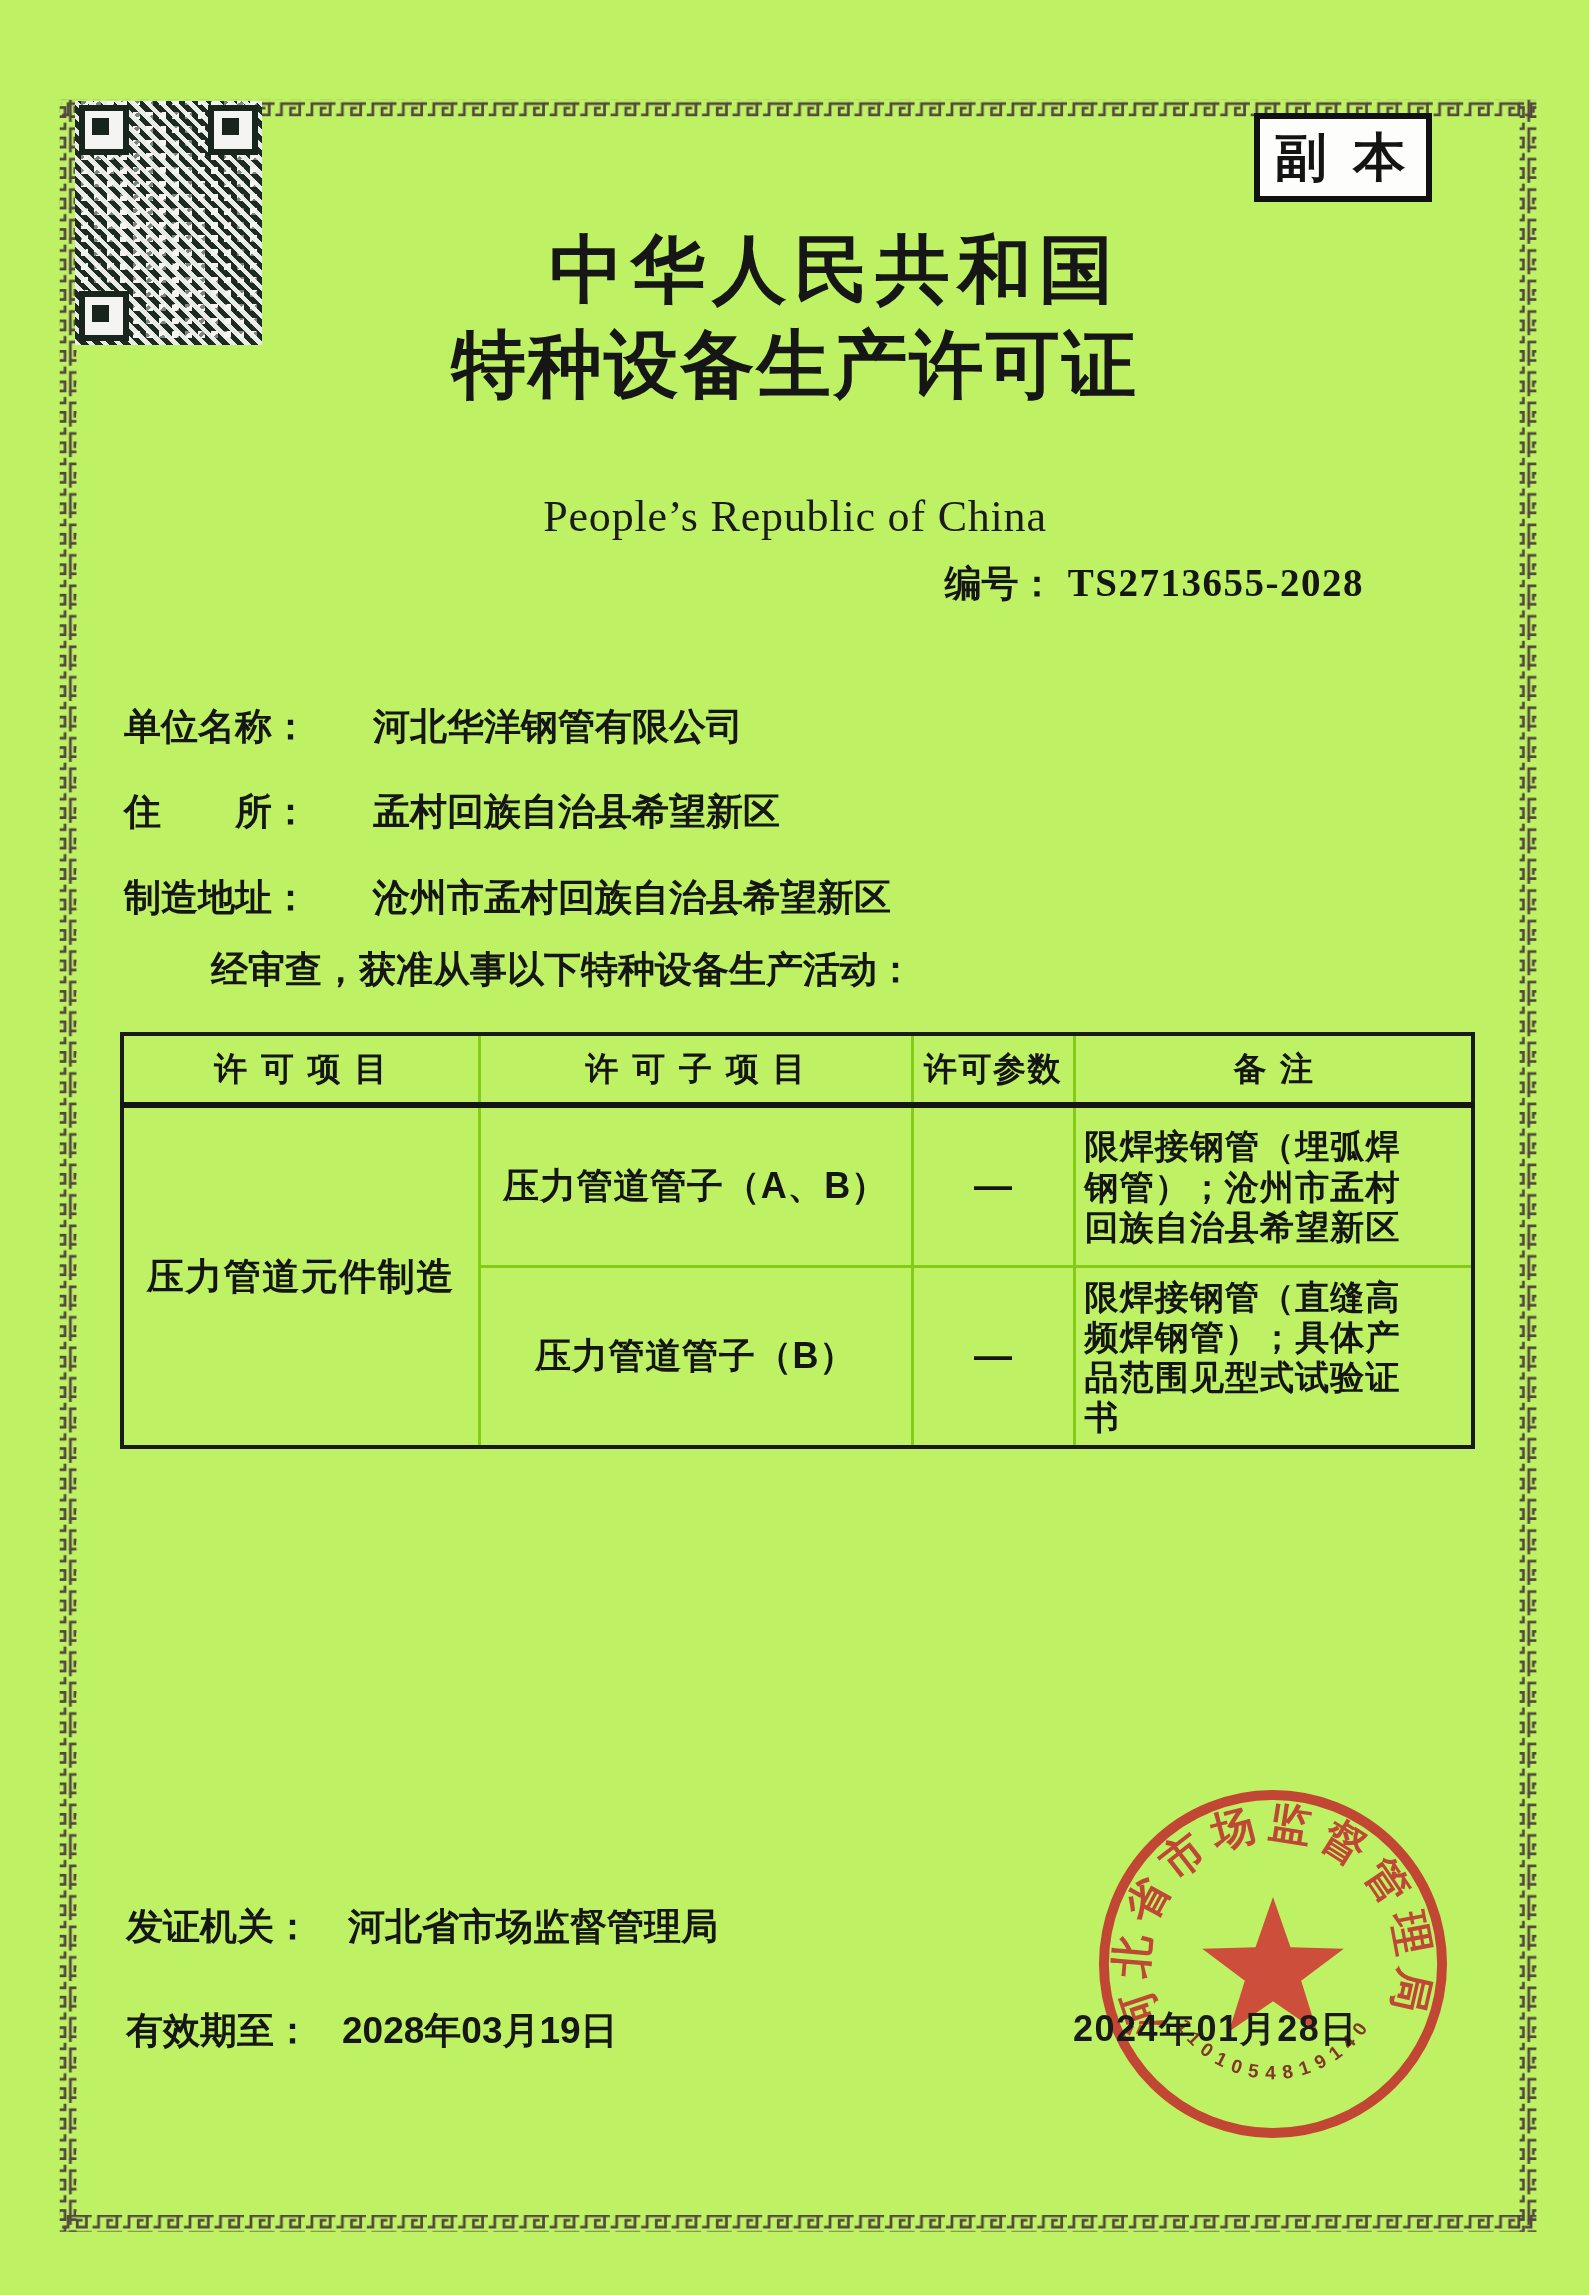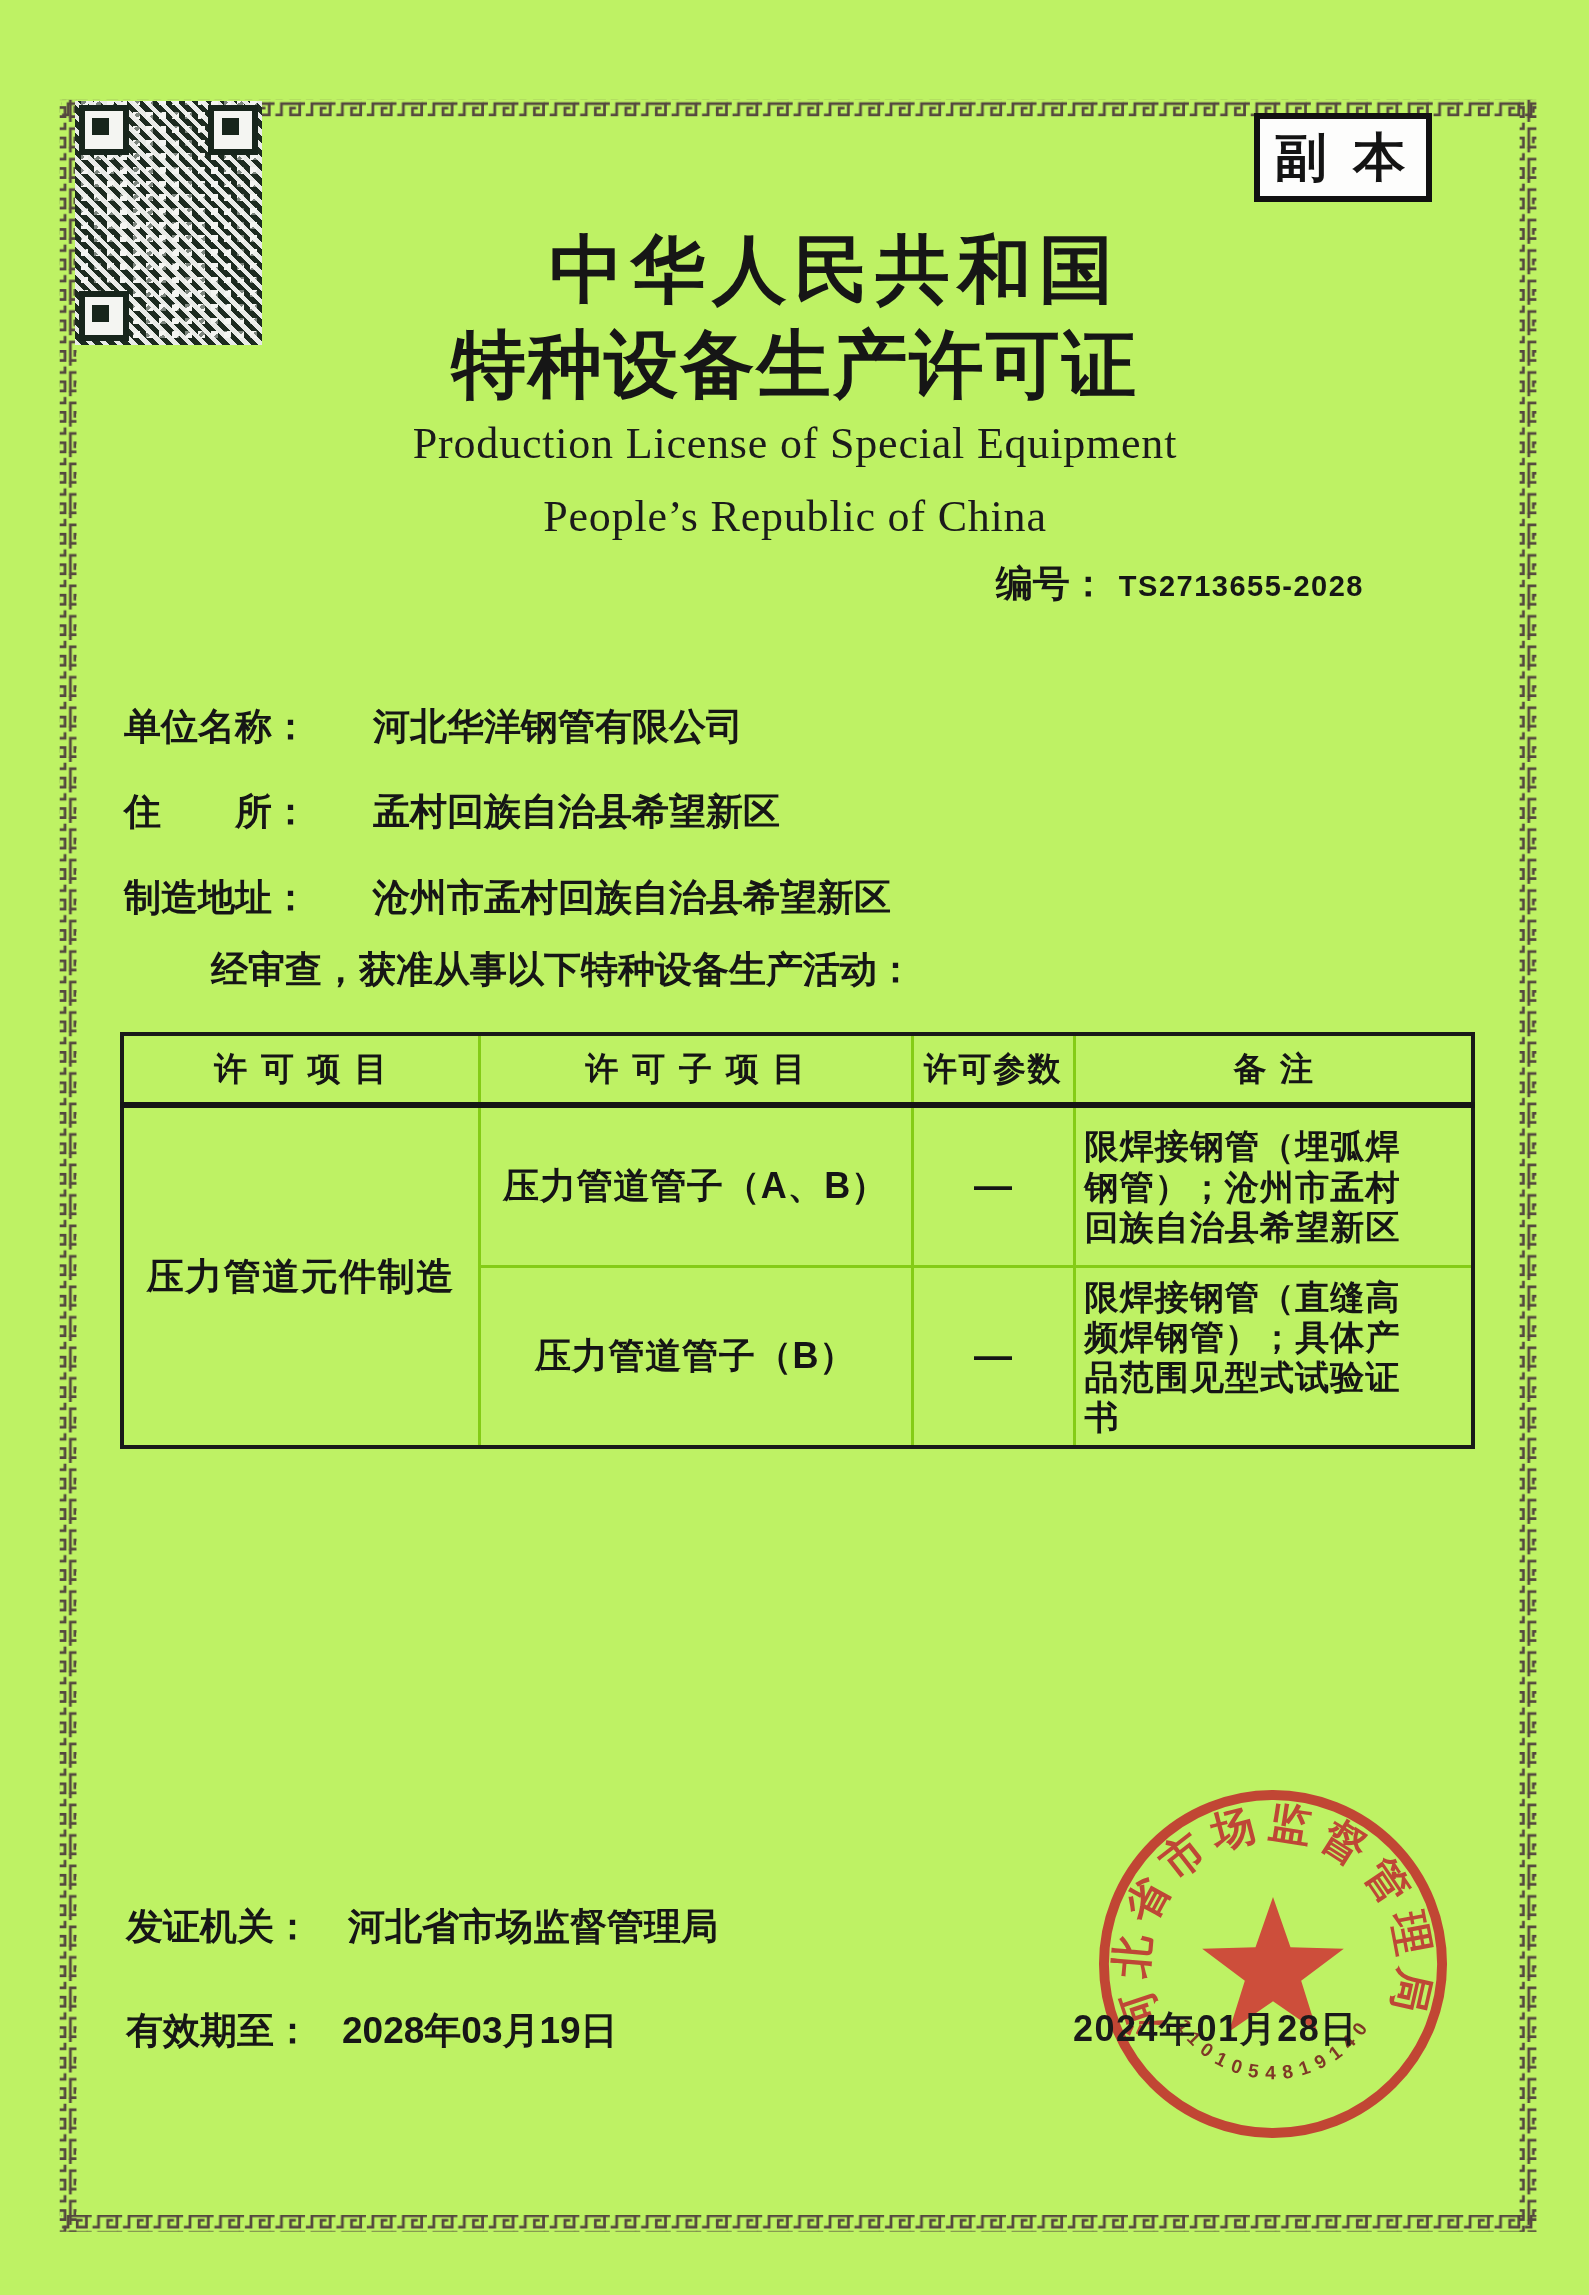--- a/index.html
+++ b/index.html
@@ -29,21 +29,21 @@
     display:flex;align-items:center;justify-content:center;
     font-size:52px;font-weight:700;letter-spacing:6.1px;color:#141414;
   }
   
   .tline{position:absolute;left:0;width:100%;text-align:center;font-weight:700;z-index:2;white-space:nowrap;}
   .t-cn1{top:221px;font-size:74px;letter-spacing:7.6px;padding-left:40px;}
   .t-cn2{top:316px;font-size:74px;letter-spacing:2.3px;}
   .t-en{font-family:"Liberation Serif","DejaVu Serif",serif;font-weight:400;font-size:44px;letter-spacing:0.8px;color:#1b1b1b;}
   .t-en1{top:418px;} .t-en2{top:491px;}
   .licno{position:absolute;top:559px;right:226px;z-index:2;font-size:37px;font-weight:700;white-space:nowrap;}
-  .licno .val{margin-left:12.2px;font-family:Liberation Sans, sans-serif;font-size:29px;letter-spacing:1.5px;}
+  .licno .val{margin-left:12.2px;font-family:Liberation Serif, serif;font-size:39px;letter-spacing:1.5px;}
   
   .field{position:absolute;left:124px;display:flex;font-size:37px;font-weight:700;z-index:2;white-space:nowrap;}
   .field .lab{width:249px;flex:none;}
   .f1{top:702px;} .f2{top:787px;} .f3{top:873px;}
   .intro{position:absolute;left:211px;top:945px;font-size:37px;font-weight:700;z-index:2;}
   
   .lic-table{
     position:absolute;left:120px;top:1032px;width:1350px;z-index:2;
     border-collapse:collapse;table-layout:fixed;border:4.6px solid #1a1a1a;
   }
@@ -100,21 +100,20 @@
       </span>
     <span class="finder f-bl">
         <i></i>
       </span>
   </div>
 
   <div class="badge">副 本</div>
 
   <div class="tline t-cn1">中华人民共和国</div>
   <div class="tline t-cn2">特种设备生产许可证</div>
-  <div class="tline t-en t-en1">Production License of Special Equipment</div>
   <div class="tline t-en t-en2">People’s Republic of China</div>
 
   <div class="licno">
     <span class="lab">编号：</span><span class="val">TS2713655-2028</span>
   </div>
 
   <div class="field f1">
     <span class="lab">单位名称：</span>
     <span class="val">河北华洋钢管有限公司</span>
   </div>

